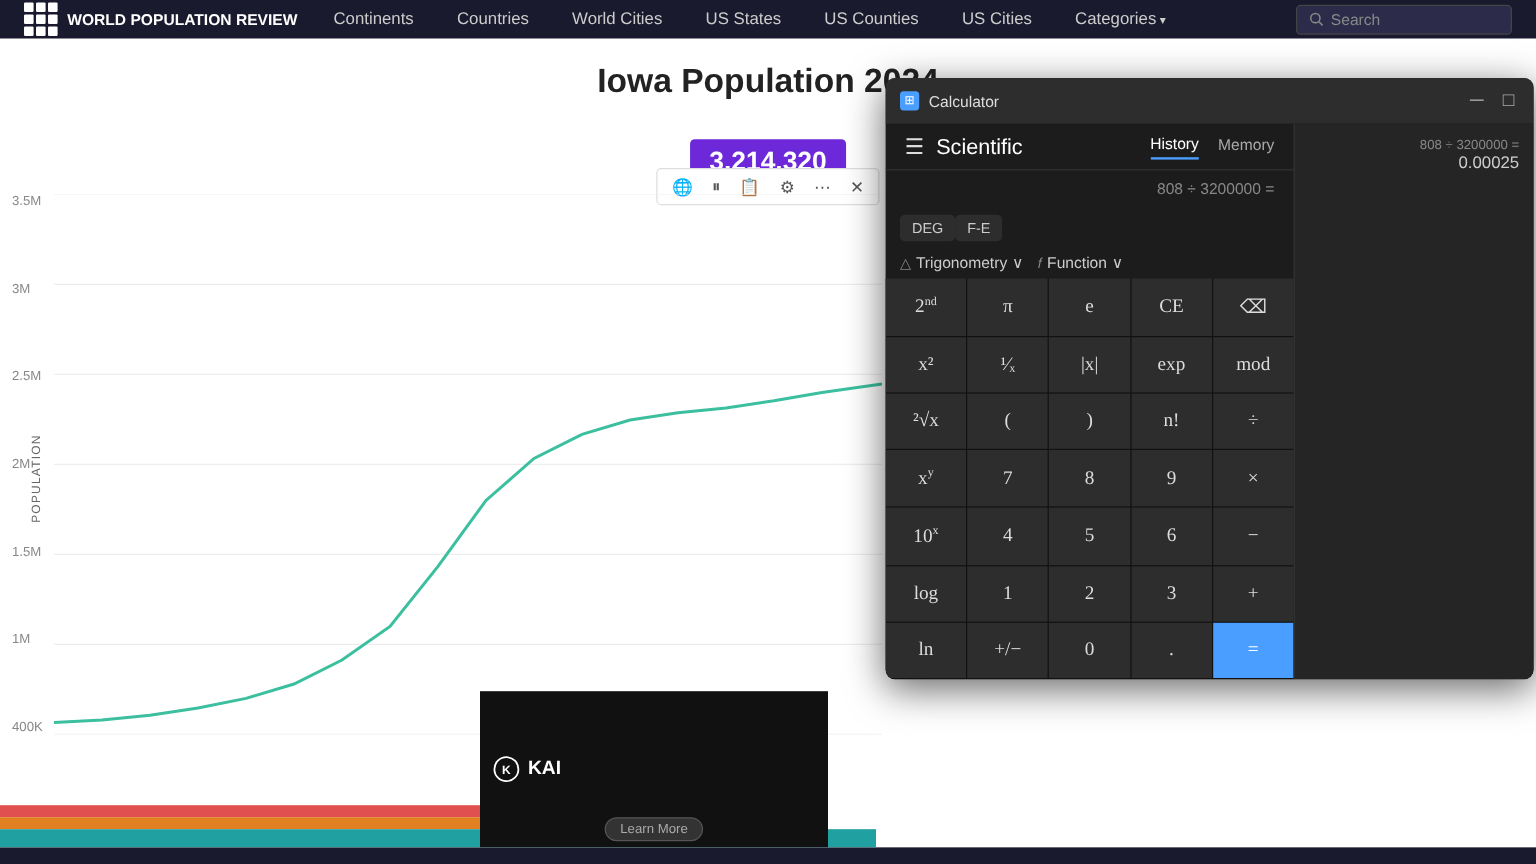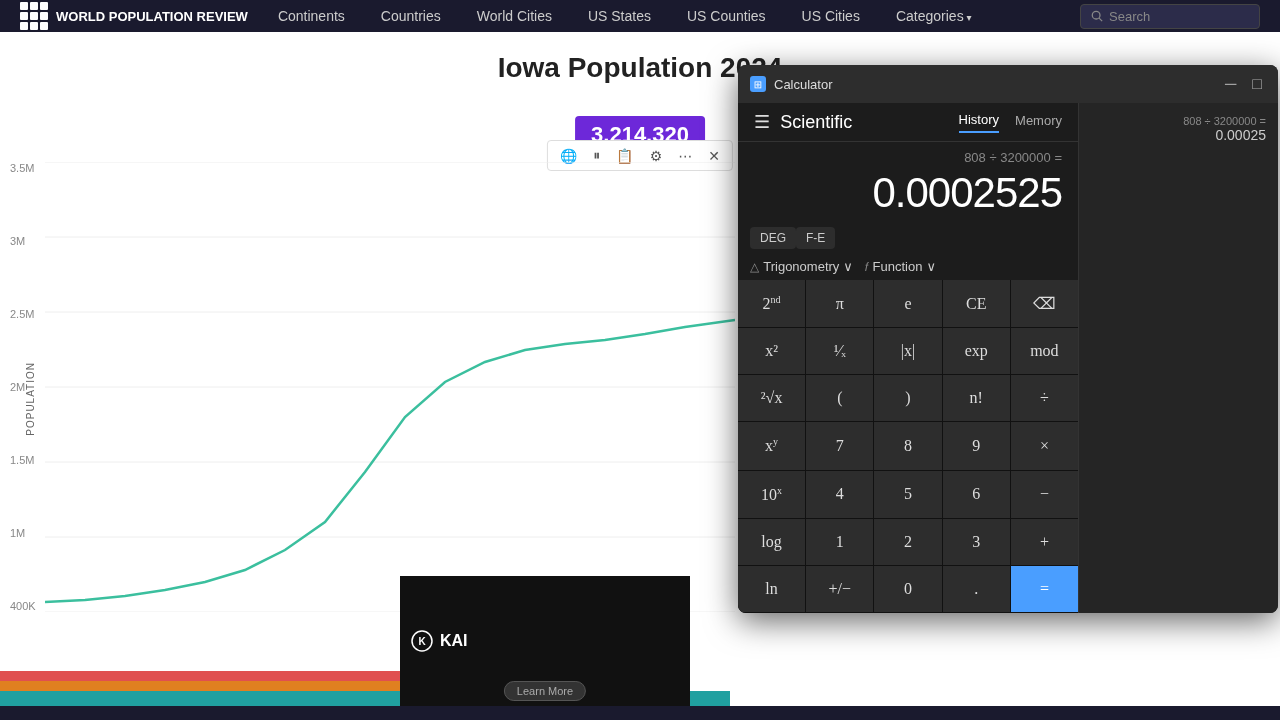--- a/index.html
+++ b/index.html
@@ -577,21 +577,20 @@
           <span class="calc-title">Scientific</span>
         </div>
         <div class="calc-tabs">
           <button class="calc-tab active">History</button>
           <button class="calc-tab">Memory</button>
         </div>
       </div>
 
       <div class="calc-display">
         <div class="calc-expression">808 ÷ 3200000 =</div>
-        <div class="calc-result">0.0002525</div>
       </div>
 
       <div class="calc-mode-row">
         <button class="mode-btn">DEG</button>
         <button class="mode-btn">F-E</button>
       </div>
 
 
       <div class="calc-func-row">
         <button class="func-dropdown-btn">

